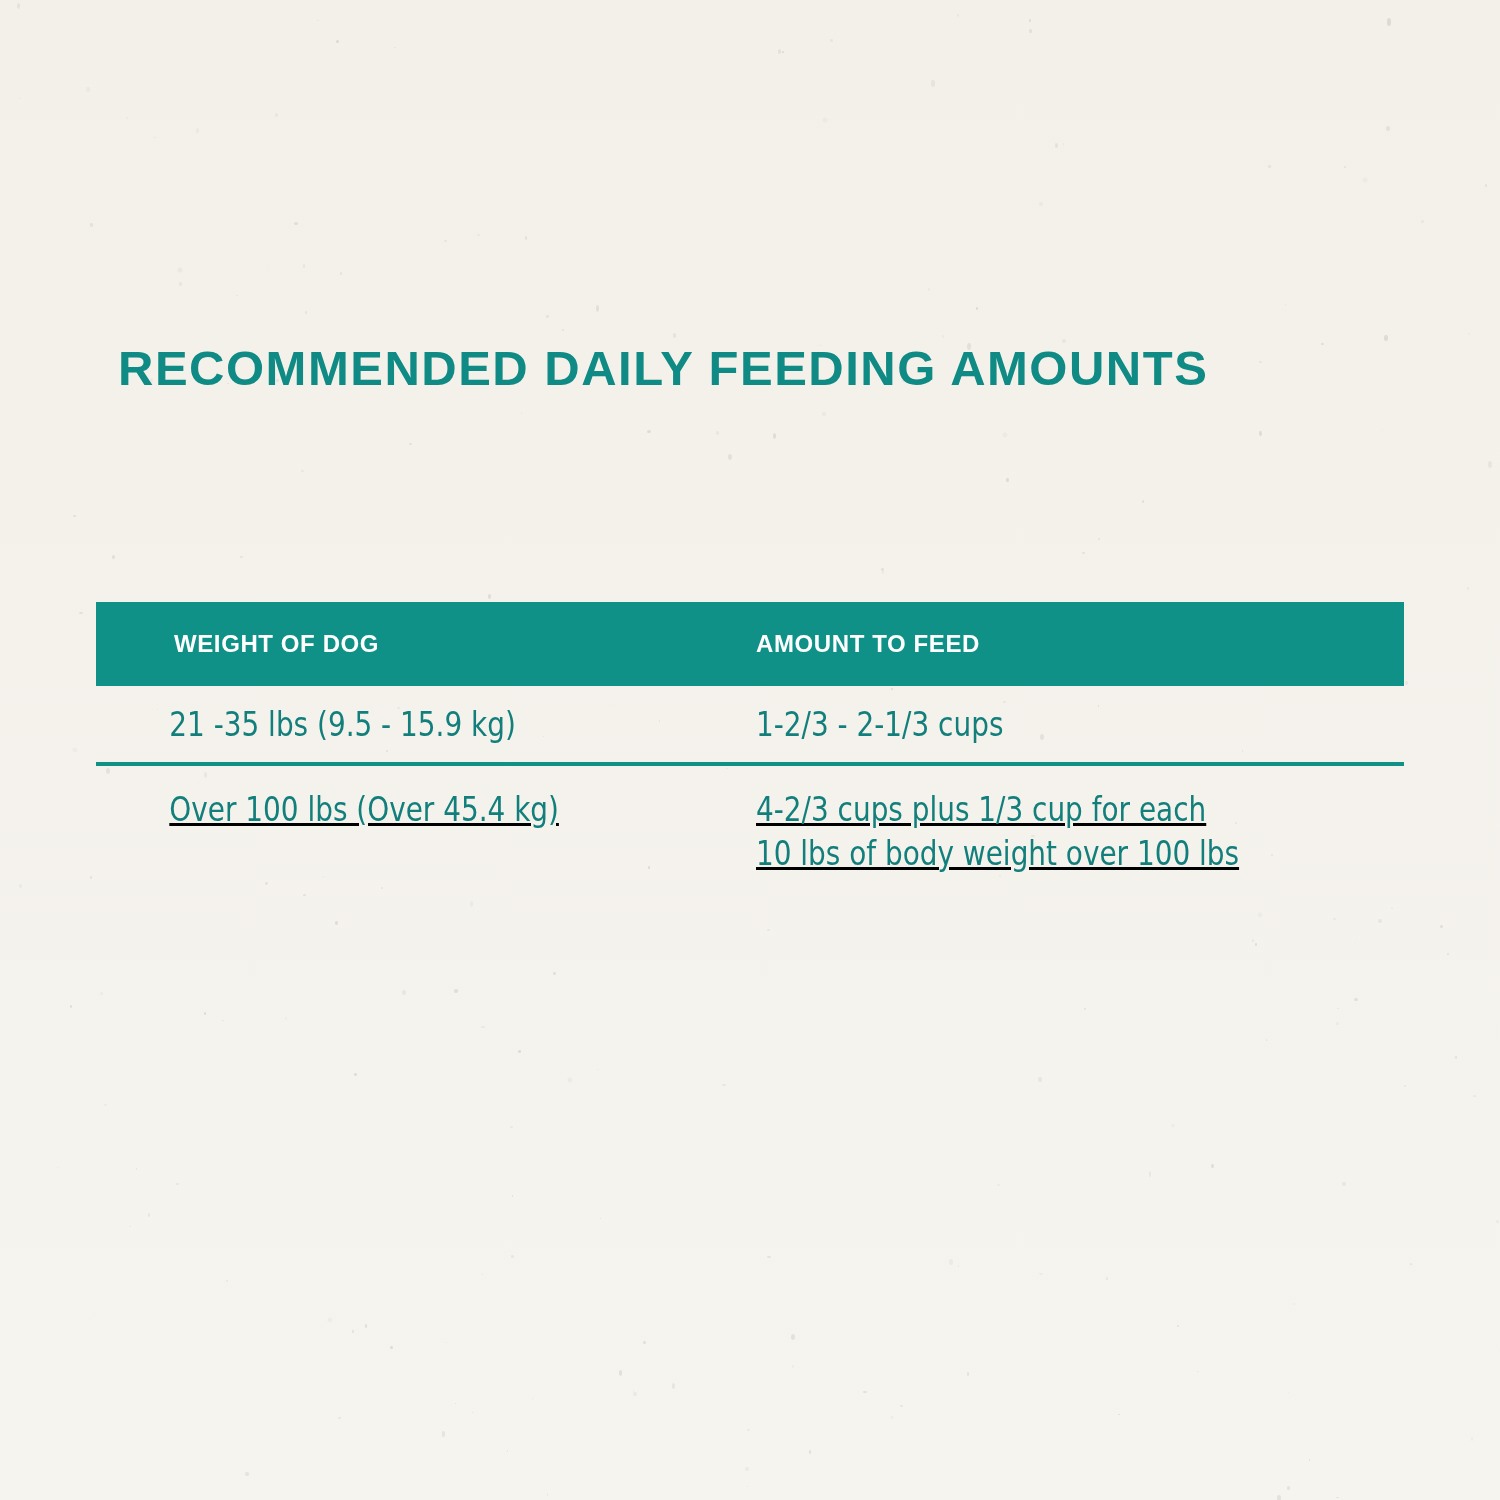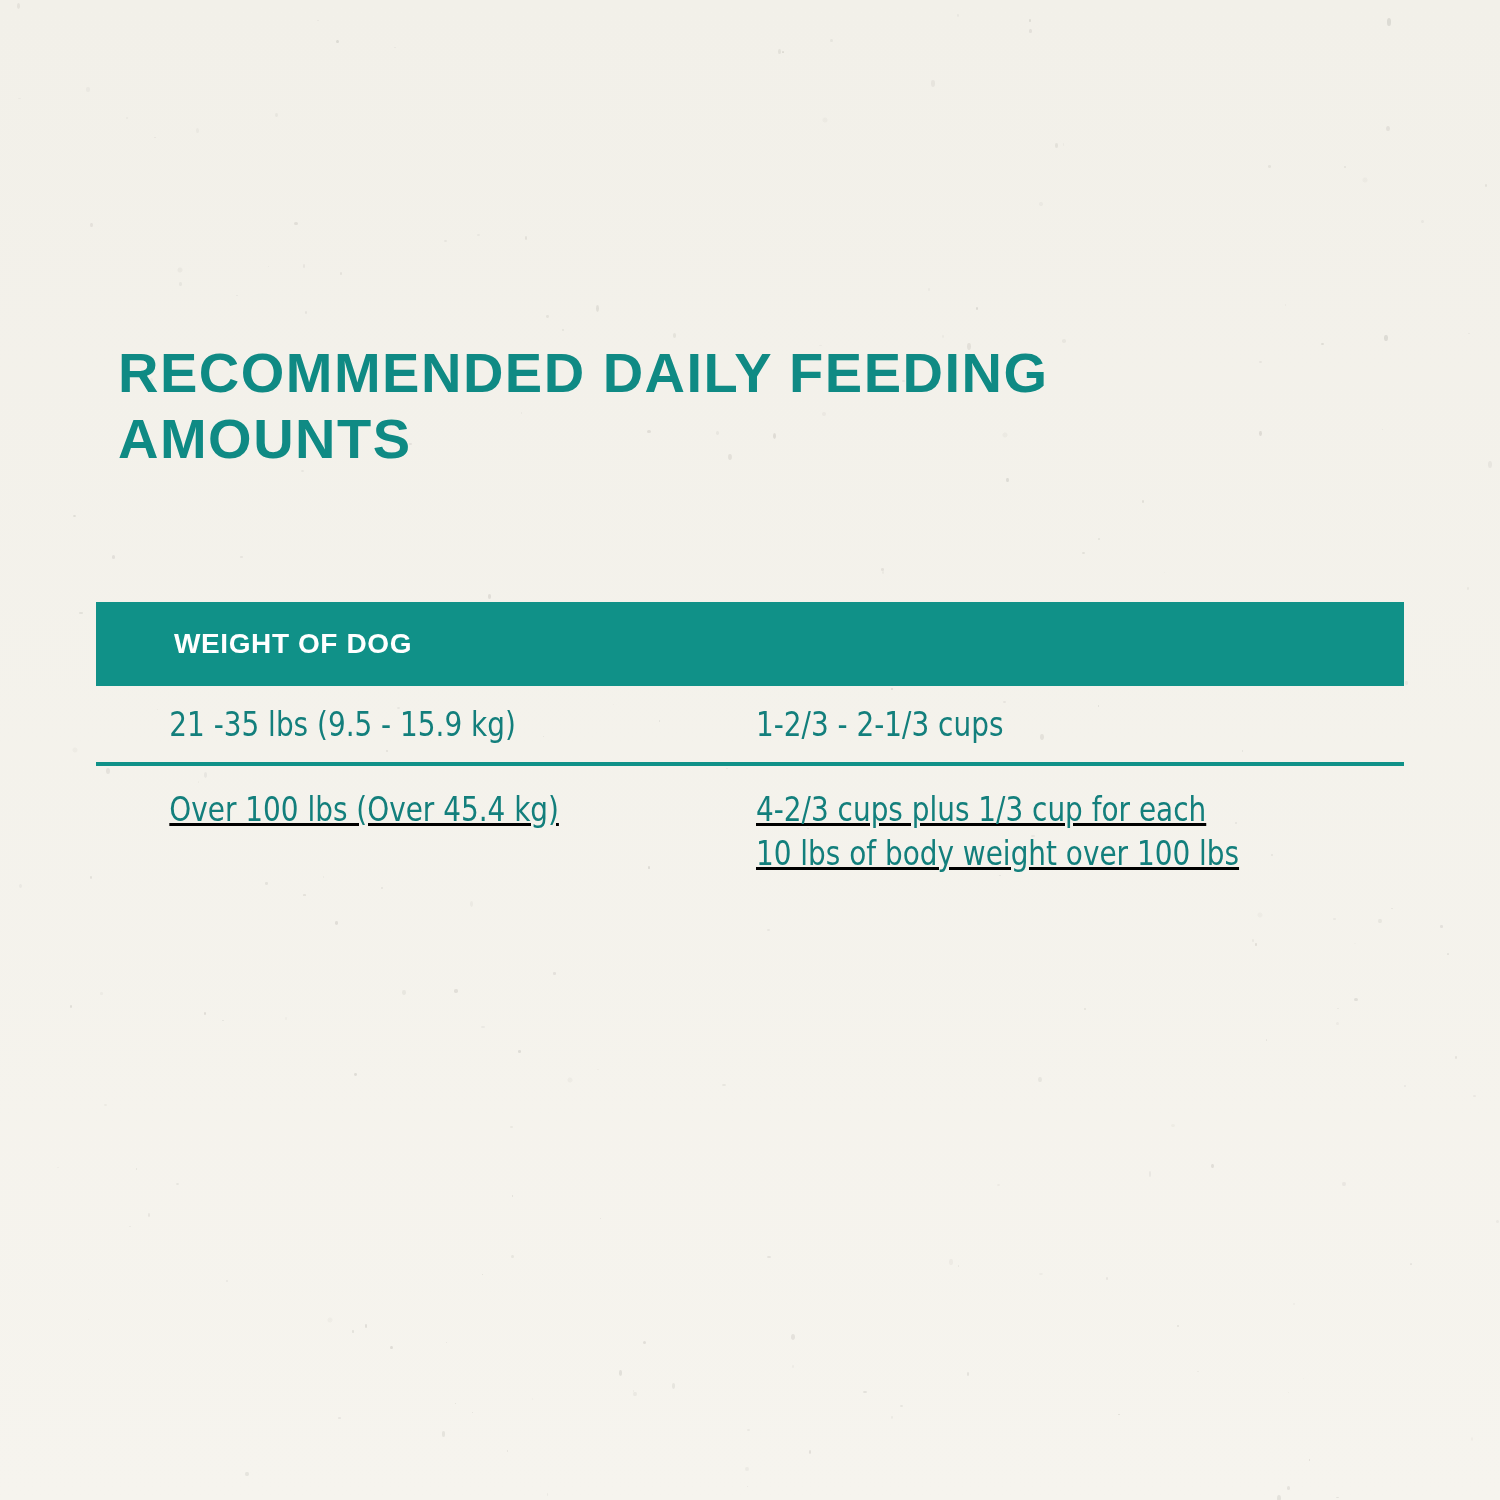--- a/index.html
+++ b/index.html
@@ -41,21 +41,21 @@
     position: absolute;
     left: 0; top: 0; right: 0; bottom: 0;
   }
 
   .title {
     position: absolute;
     left: 118px;
     top: 340px;
     width: 1200px;
     color: #0f8a84;
-    font-size: 56px;
+    font-size: 49px;
     line-height: 1.18;
     font-weight: bold;
     letter-spacing: 1.5px;
     text-transform: uppercase;
   }
 
   .table {
     position: absolute;
     left: 96px;
     top: 602px;
@@ -63,21 +63,21 @@
   }
 
   .thead {
     background: #109188;
     height: 84px;
     display: flex;
     align-items: center;
   }
   .th {
     color: #ffffff;
-    font-size: 28px;
+    font-size: 24px;
     font-weight: bold;
     letter-spacing: 0.6px;
     text-transform: uppercase;
   }
   .col-a { width: 660px; padding-left: 78px; box-sizing: border-box; }
   .col-b { flex: 1; padding-left: 0px; }
 
   .row {
     display: flex;
     align-items: flex-start;
@@ -332,20 +332,21 @@
 
 <div class="content">
 
   <div class="title">RECOMMENDED DAILY
 FEEDING AMOUNTS</div>
 
   <div class="table">
 
     <div class="thead">
       <div class="th col-a">WEIGHT OF DOG</div>
+      <div class="th col-b">AMOUNT TO FEED</div>
     </div>
 
     <div id="rows">
         <div class="row">
           <div class="cell a">21 -35 lbs (9.5 - 15.9 kg)</div>
           <div class="cell b">1-2/3 - 2-1/3 cups</div>
         </div>
         <div class="row last">
           <div class="cell a">Over 100 lbs (Over 45.4 kg)</div>
           <div class="cell b">4-2/3 cups plus 1/3 cup for each

